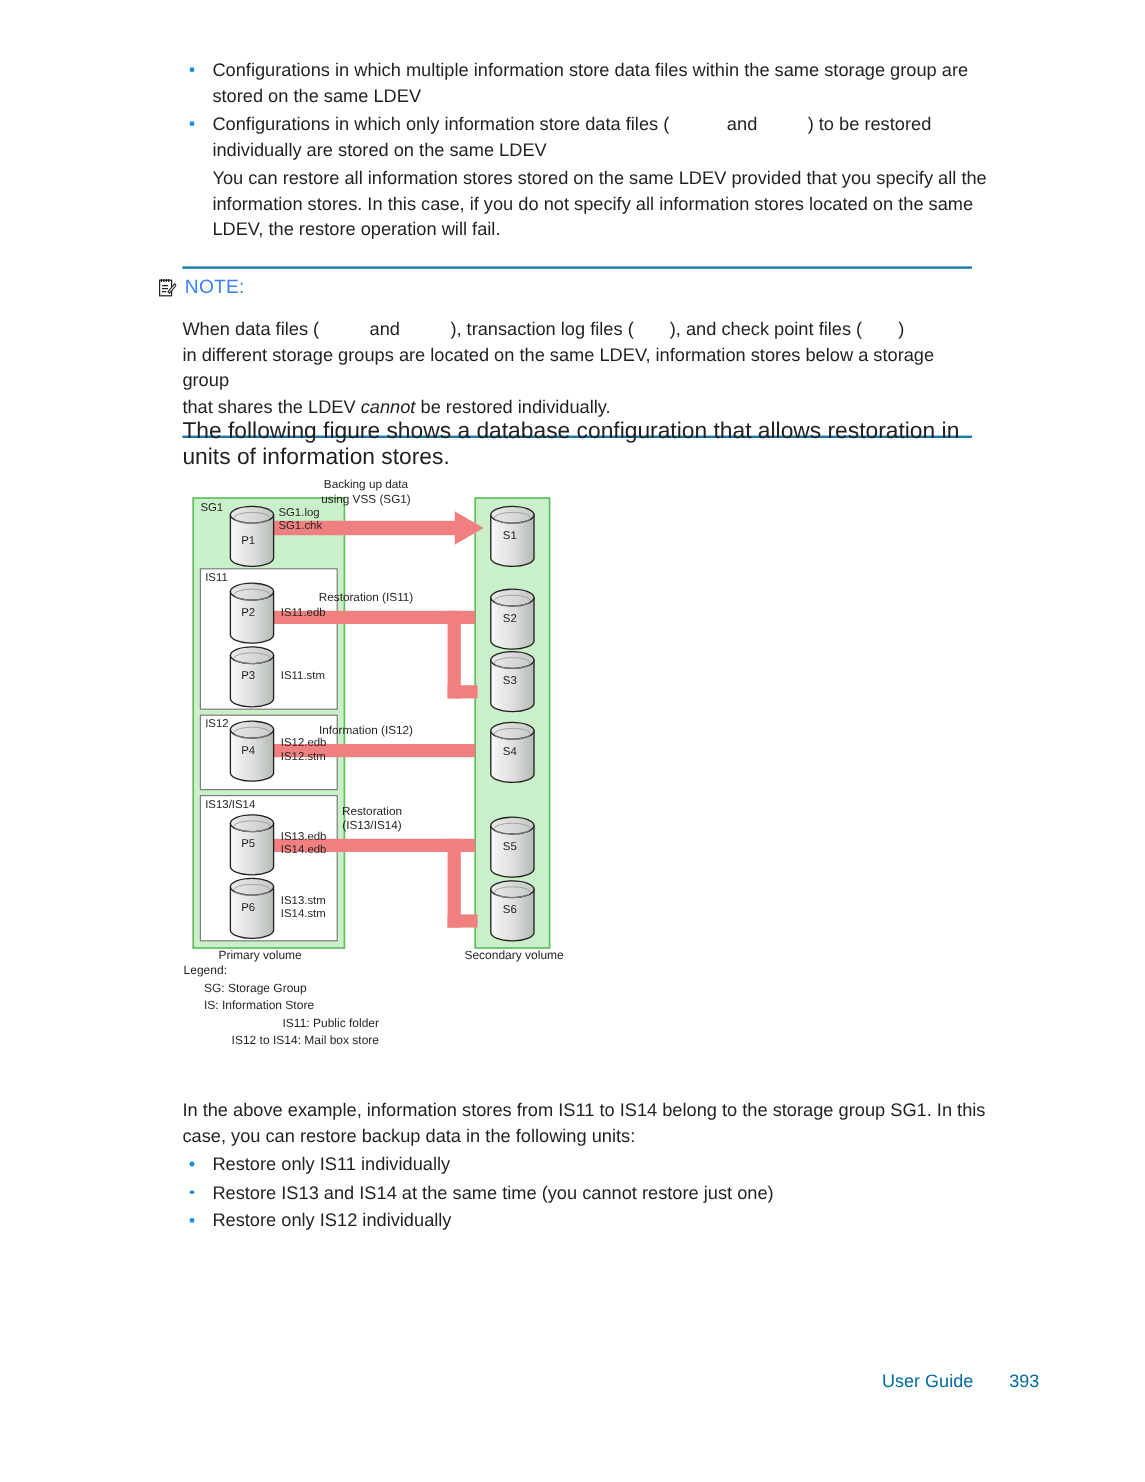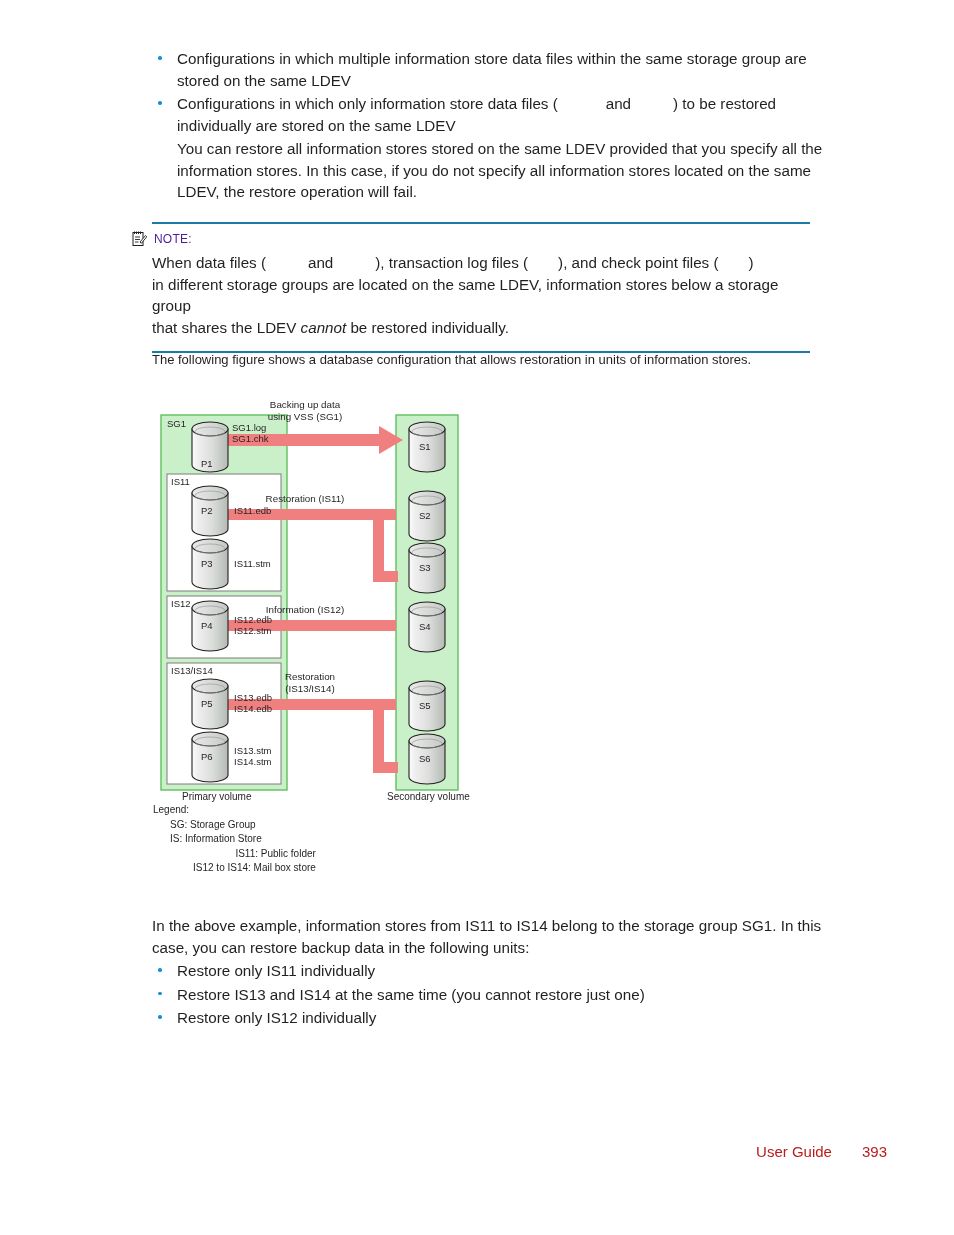--- a/index.html
+++ b/index.html
@@ -85,46 +85,46 @@
     gap: 7px;
     margin-top: 7px;
     margin-left: -20px;
   }
   .note-icon {
     width: 15px;
     height: 16px;
     flex: 0 0 auto;
   }
   .note-title {
-    color: #4c1d95;
-    font-size: 12px;
+    color: #3b82f6;
+    font-size: 16px;
     letter-spacing: .2px;
     text-align: right;
   }
   .note-body {
-    margin-top: 5px;
+    margin-top: 15px;
     font-size: 15.2px;
     line-height: 21.5px;
     width: 660px;
   }
   .note-rule-bottom {
     height: 2px;
     background: #1a7ba8;
     width: 658px;
     margin-top: 13px;
   }
   .ital { font-style: italic; }
 
   
   .fig-intro {
     position: absolute;
     left: 152px;
     top: 349px;
     width: 676px;
-    font-size: 13px;
+    font-size: 19px;
     line-height: 21.5px;
   }
 
   
   .figure {
     position: absolute;
     left: 160px;
     top: 398px;
     width: 330px;
     height: 480px;
@@ -202,24 +202,24 @@
     width: 676px;
   }
 
   
   .footer {
     position: absolute;
     left: 0;
     top: 1143px;
     width: 954px;
     text-align: right;
-    padding-right: 67px;
+    padding-right: 88px;
     box-sizing: border-box;
     font-size: 15px;
-    color: #b91c1c;
+    color: #0369a1;
   }
   .footer-page { margin-left: 30px; }
 </style>
 </head>
 <body>
 
 <div class="page">
 
   <div class="content">
     <ul class="bullet-list">
@@ -385,21 +385,21 @@
       </g>
     </svg>
 
     
     <div class="panel-label" style="left:7px;  top:21px;">SG1</div>
     <div class="panel-label" style="left:11px; top:79px;">IS11</div>
     <div class="panel-label" style="left:11px; top:201px;">IS12</div>
     <div class="panel-label" style="left:11px; top:268px;">IS13/IS14</div>
 
     
-    <div class="panel-label" style="left:41px; top:61px;">P1</div>
+    <div class="panel-label" style="left:41px; top:48px;">P1</div>
     <div class="panel-label" style="left:41px; top:108px;">P2</div>
     <div class="panel-label" style="left:41px; top:161px;">P3</div>
     <div class="panel-label" style="left:41px; top:223px;">P4</div>
     <div class="panel-label" style="left:41px; top:301px;">P5</div>
     <div class="panel-label" style="left:41px; top:354px;text-align:center;">P6</div>
 
     
     <div class="panel-label" style="left:259px; top:44px;">S1</div>
     <div class="panel-label" style="left:259px; top:113px;">S2</div>
     <div class="panel-label" style="left:259px; top:165px;">S3</div>

